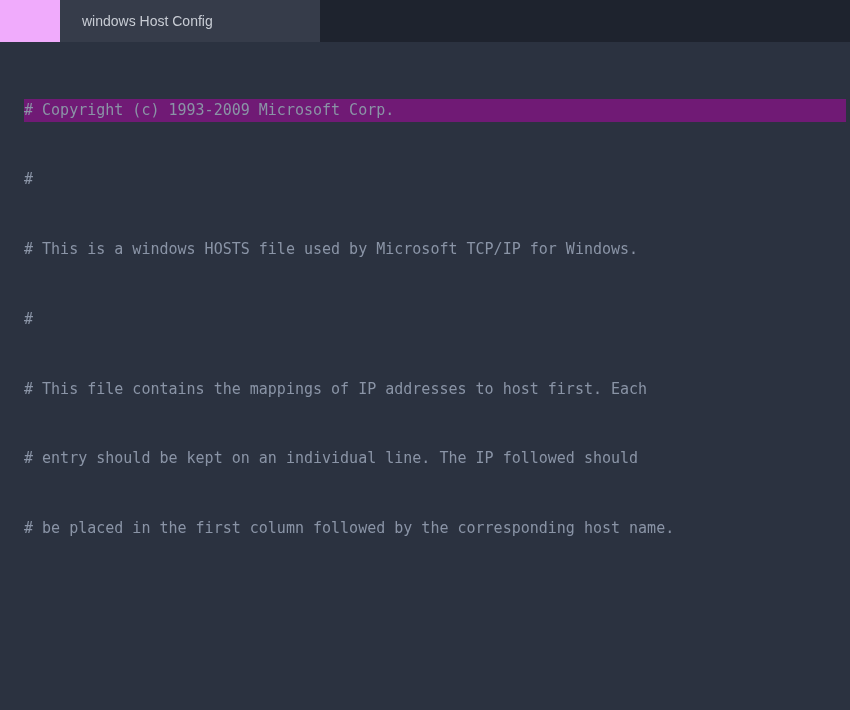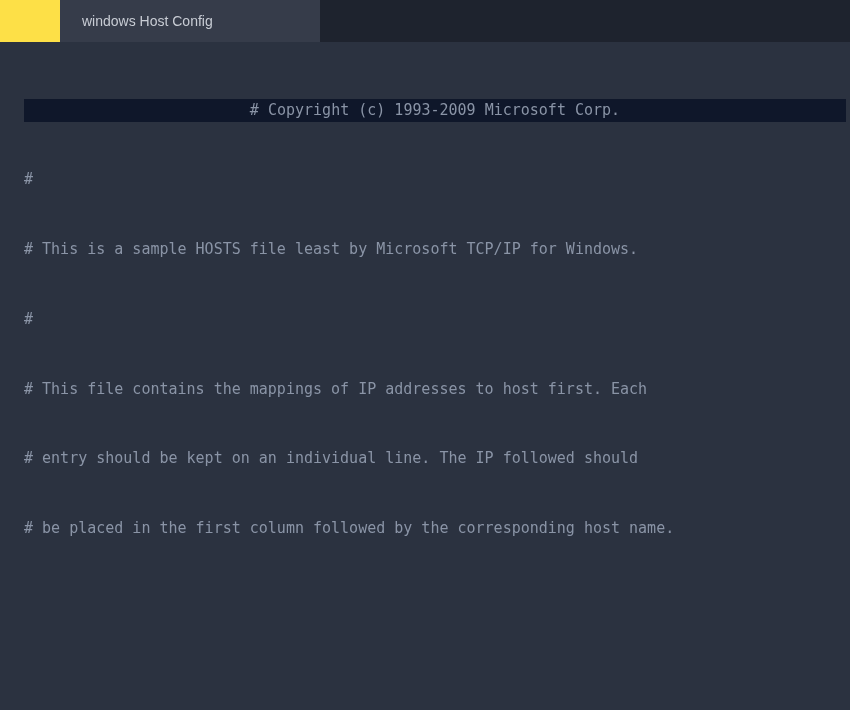--- a/index.html
+++ b/index.html
@@ -11,21 +11,21 @@
       width: 850px;
       height: 710px;
       background: #2b3240;
       font-family: 'Menlo', 'Monaco', 'Consolas', monospace;
       font-size: 15px;
       color: #8a94a6;
       overflow: hidden;
     }
     .tab-bar {
       height: 42px;
-      background: #fde047;
+      background: #f0abfc;
       display: flex;
       align-items: center;
     }
     .tab {
       height: 42px;
       background: #363c4a;
       color: #c8ccd4;
       padding: 0 22px;
       display: flex;
       align-items: center;
@@ -52,40 +52,39 @@
       flex: 1;
       padding: 10px 4px 10px 4px;
       line-height: 1.55;
       white-space: pre;
       background: #2b3240;
     }
     .line {
       white-space: pre;
     }
     .line.hl {
-      background: #0f172a;
-      text-align: center;
+      background: #701a75;
     }
   </style>
 </head>
 <body>
 
 <div class="tab-bar">
   <div class="tab">
     <span>windows Host Config</span>
   </div>
   <div class="tab-rest"></div>
 </div>
 
 <div class="editor">
   <div class="gutter"></div>
   <div class="code-area">
     <div class="line hl"># Copyright (c) 1993-2009 Microsoft Corp.</div>
     <div class="line">#</div>
-    <div class="line"># This is a sample HOSTS file least by Microsoft TCP/IP for Windows.</div>
+    <div class="line"># This is a windows HOSTS file used by Microsoft TCP/IP for Windows.</div>
     <div class="line">#</div>
     <div class="line"># This file contains the mappings of IP addresses to host first. Each</div>
     <div class="line"># entry should be kept on an individual line. The IP followed should</div>
     <div class="line"># be placed in the first column followed by the corresponding host name.</div>
     
     
     
     
     
     

